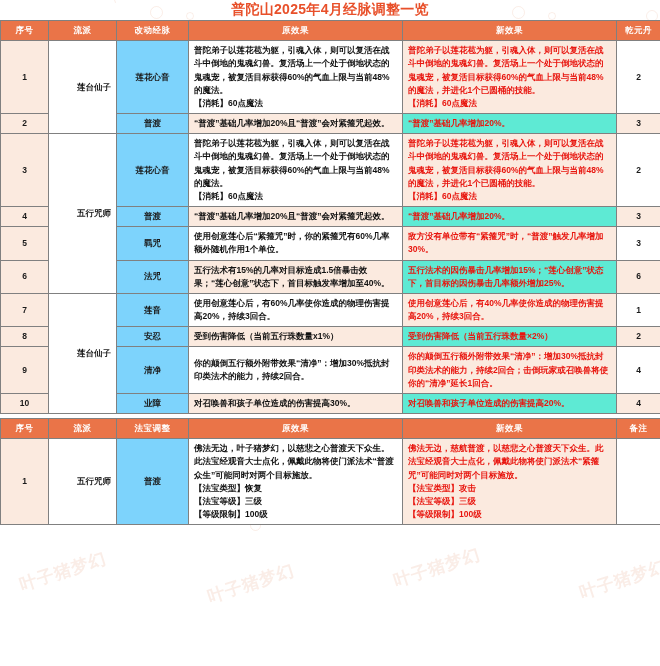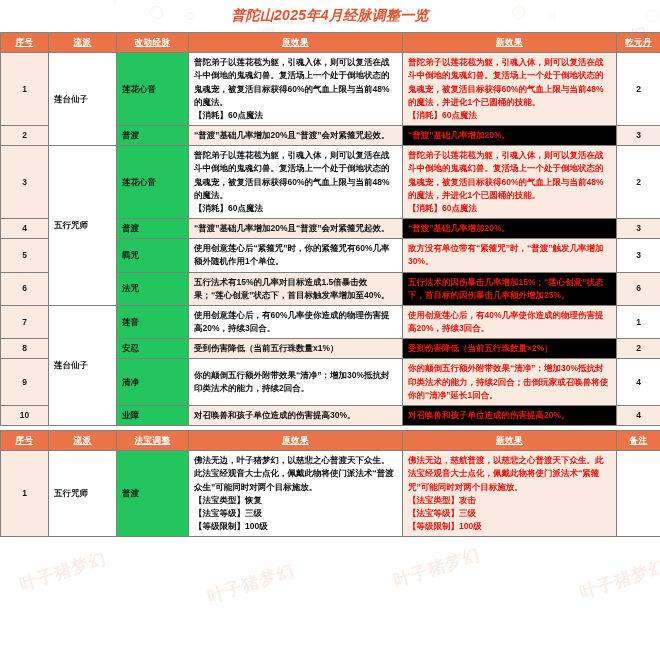--- a/index.html
+++ b/index.html
@@ -46,25 +46,24 @@
     border: 1.6px solid rgba(226,150,110,0.15);
     border-radius: 50%;
     border-color: rgba(226,150,110,0.15) transparent transparent transparent;
     transform: rotate(25deg);
   }
 
   
   .title-bar {
     position: relative;
     z-index: 10;
-    height: 32px;
+    height: 20px;
     display: flex;
     align-items: center;
     justify-content: center;
-    font-style: italic;
   }
   .title-text {
     color: #e8502a;
     font-size: 14px;
     font-weight: bold;
     letter-spacing: 0.3px;
   }
 
   
   table.sheet {
@@ -85,38 +84,38 @@
   thead th {
     background: #ea7448;
     color: #ffffff;
     font-size: 9.5px;
     font-weight: bold;
     text-align: center;
     height: 19px;
     padding: 2px 3px;
     letter-spacing: 0.5px;
     border-color: #9a9a9a;
-    text-decoration: underline;
   }
   td.c-idx {
     text-align: center;
     background: #fbeadf;
     color: #1a1a1a;
     font-weight: bold;
     font-size: 9px;
   }
   td.c-school {
-    text-align: left;
+    text-align: right;
     background: #ffffff;
     color: #1a1a1a;
     font-weight: bold;
     font-size: 9px;
   }
   td.c-meridian {
-    background: #22c55e;
+    text-align: center;
+    background: #7dd3fc;
     color: #1a1a1a;
     font-weight: bold;
     font-size: 9px;
   }
   td.c-old {
     background: #ffffff;
     color: #111111;
     font-weight: bold;
     text-align: left;
   }
@@ -127,21 +126,21 @@
     text-align: left;
   }
   td.c-pill {
     text-align: center;
     background: #ffffff;
     color: #1a1a1a;
     font-weight: bold;
     font-size: 9px;
   }
   tr.alt td.c-old { background: #fbeadf; }
-  tr.alt td.c-new { background: #000000; }
+  tr.alt td.c-new { background: #5eead4; }
   tr.alt td.c-idx { background: #fbeadf; }
   tr.alt td.c-pill { background: #fbeadf; }
 
   .cell-lines > div { display: block; }
 
   .spacer { height: 4px; background: #ffffff; position: relative; z-index: 10; }
 </style>
 </head>
 <body>
 

